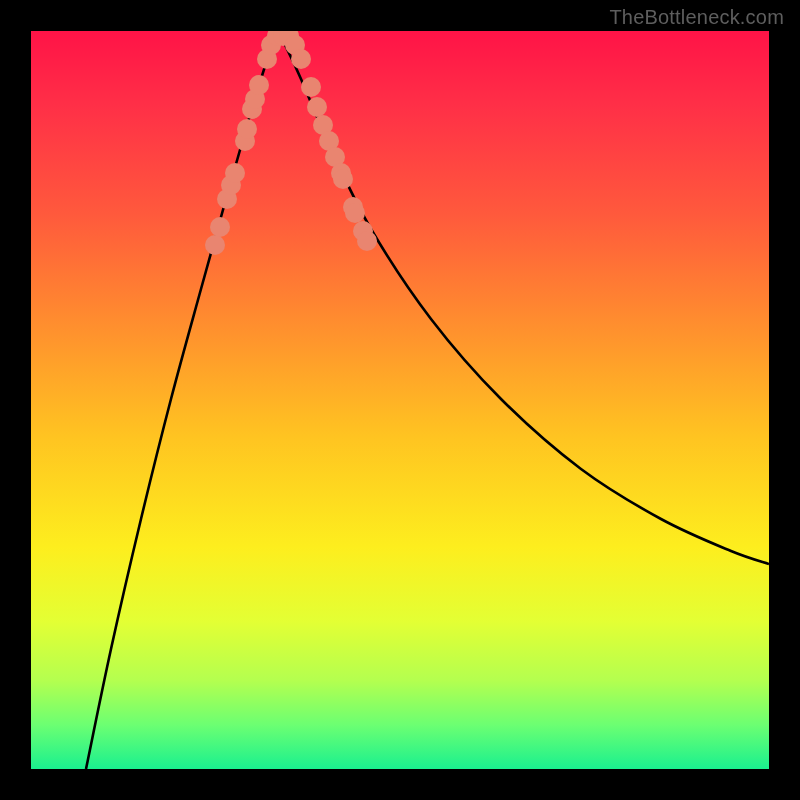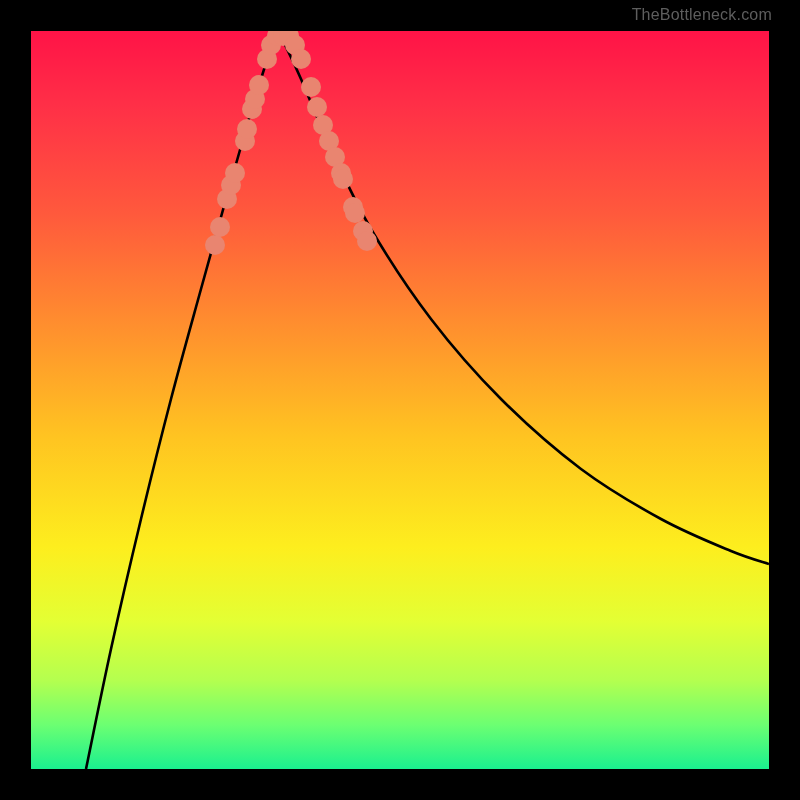--- a/index.html
+++ b/index.html
@@ -36,23 +36,23 @@
       #fdee1e 70%,
       #e3ff34 80%,
       #b4ff4f 88%,
       #6cff72 94%,
       #1af08f 100%
     );
   }
   .watermark {
     position: absolute;
     top: 6px;
-    right: 28px;
+    right: 16px;
     color: #5e5e5e;
-    font-size: 16px;
+    font-size: 20px;
     font-weight: 400;
     letter-spacing: 0.2px;
     user-select: none;
   }
   svg.overlay {
     position: absolute;
     left: 0;
     top: 0;
   }
 </style>

